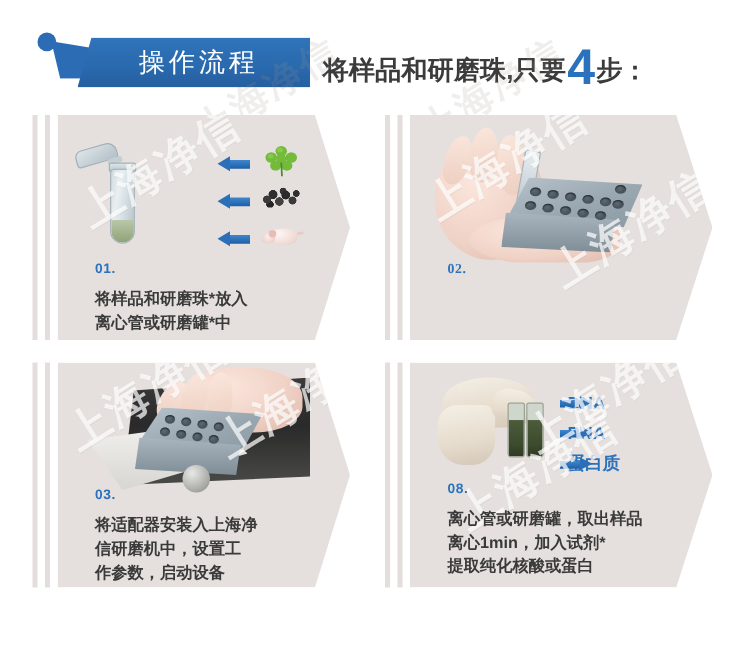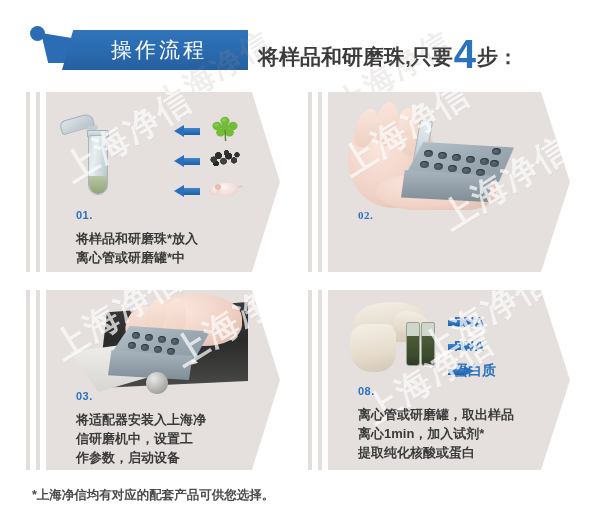--- a/index.html
+++ b/index.html
@@ -475,15 +475,14 @@
         <div class="wm" style="left:30px; top:64px; font-size:34px;">上海净信</div>
 
         <div class="step-num" style="left:30px; top:95px;">08.</div>
         <div class="step-text" style="left:30px; top:115px; width:210px;">离心管或研磨罐，取出样品
 离心1min，加入试剂*
 提取纯化核酸或蛋白</div>
       </div>
     </div>
   </div>
 
-  <div class="footnote">*上海净信均有对应的配套产品可供您选择。</div>
 
 </div>
 
 </body></html>

